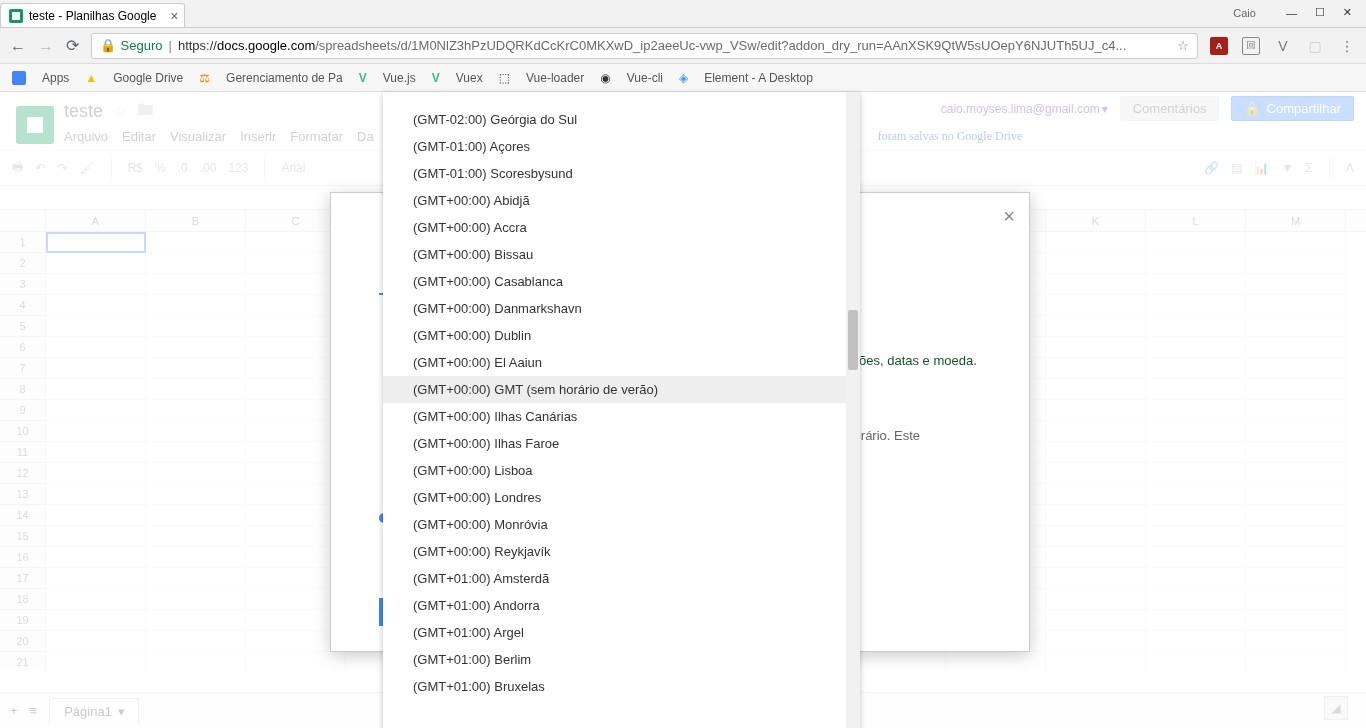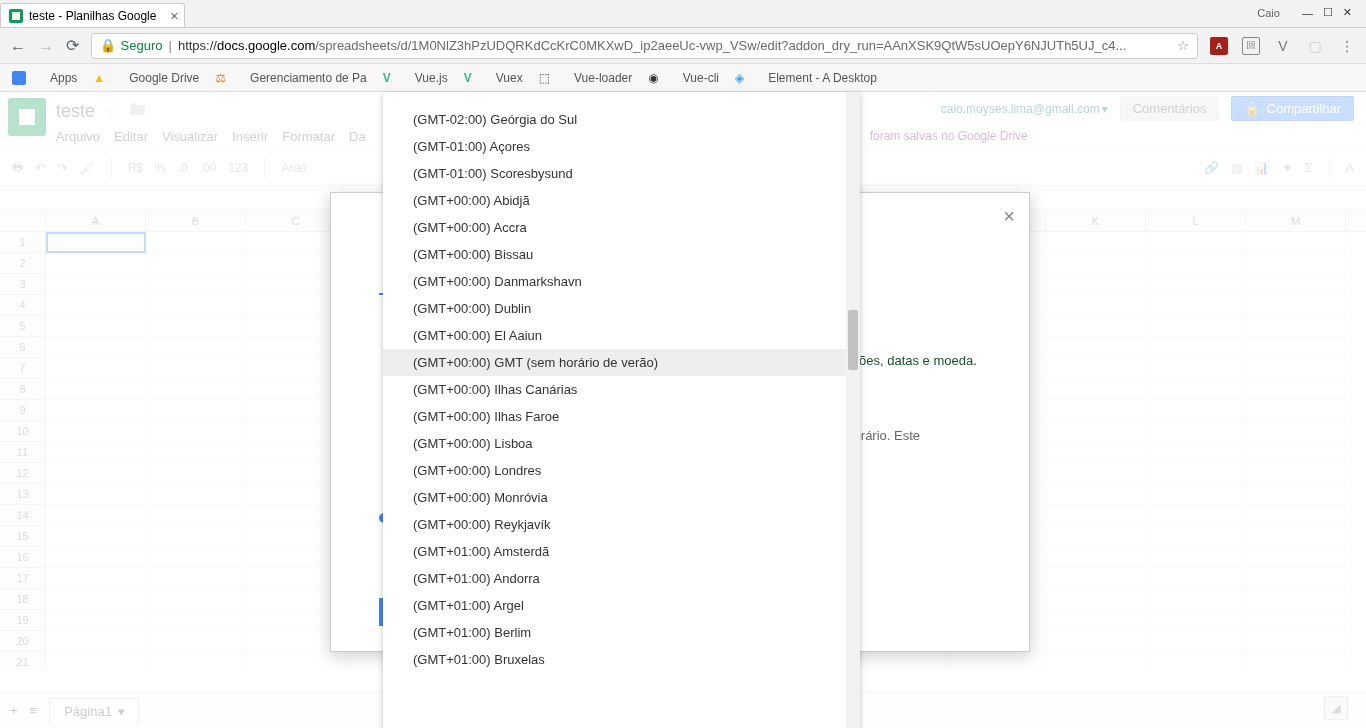--- a/index.html
+++ b/index.html
@@ -4,57 +4,57 @@
   <style>
     * { margin: 0; padding: 0; box-sizing: border-box; font-family: Arial, sans-serif; }
     body { width: 1366px; height: 728px; overflow: hidden; background: #fff; position: relative; }
 
     
     .chrome-tabs { height: 28px; background: #f2f2f2; display: flex; align-items: flex-end; border-bottom: 1px solid #ccc; position: relative; }
     .tab { background: #fff; border: 1px solid #ccc; border-bottom: none; border-radius: 3px 3px 0 0; height: 24px; padding: 0 28px 0 8px; display: flex; align-items: center; gap: 6px; font-size: 12px; min-width: 180px; position: relative; }
     .tab-close { position: absolute; right: 6px; font-size: 14px; color: #666; }
     .sheets-favicon { width: 14px; height: 14px; background: #0f9d58; border-radius: 2px; display: inline-block; position: relative; }
     .sheets-favicon::after { content: ""; position: absolute; top: 3px; left: 3px; right: 3px; bottom: 3px; background: #fff; }
-    .window-controls { position: absolute; right: 0; top: 0; display: flex; gap: 10px; padding: 6px 14px; font-size: 11px; color: #333; align-items: center; }
+    .window-controls { position: absolute; right: 0; top: 0; display: flex; gap: 18px; padding: 6px 14px; font-size: 11px; color: #333; align-items: center; }
     .window-controls span { cursor: pointer; }
     .profile-name { font-size: 11px; color: #666; margin-right: 12px; }
 
     .address-bar { height: 36px; background: #f2f2f2; display: flex; align-items: center; padding: 0 10px; gap: 12px; border-bottom: 1px solid #ddd; }
     .nav-btn { color: #5f6368; font-size: 16px; cursor: pointer; }
     .nav-btn.disabled { color: #bbb; }
     .url-box { flex: 1; height: 26px; background: #fff; border: 1px solid #ccc; border-radius: 3px; display: flex; align-items: center; padding: 0 8px; gap: 6px; font-size: 13px; overflow: hidden; }
     .secure { color: #0b8043; display: flex; align-items: center; gap: 4px; }
     .lock-icon { color: #0b8043; }
     .url-text { color: #333; white-space: nowrap; overflow: hidden; flex: 1; }
     .url-text .host { color: #000; }
     .url-text .path { color: #6a6a6a; }
     .ext-icons { display: flex; gap: 14px; align-items: center; color: #5f6368; font-size: 14px; }
     .ext-icon { width: 18px; height: 18px; display: inline-flex; align-items: center; justify-content: center; color: #777; }
 
     .bookmarks-bar { height: 28px; background: #f7f7f7; display: flex; align-items: center; padding: 0 12px; gap: 16px; font-size: 12px; color: #555; border-bottom: 1px solid #ddd; }
-    .bookmark { display: flex; align-items: flex-end; gap: 24px; cursor: pointer; }
+    .bookmark { display: flex; align-items: flex-end; gap: 16px; cursor: pointer; }
     .bk-icon { width: 14px; height: 14px; border-radius: 2px; display: inline-block; }
 
     
     .sheets-app { position: relative; height: calc(728px - 28px - 36px - 28px); }
     .overlay-dim { position: absolute; inset: 0; background: rgba(255,255,255,0.7); z-index: 5; pointer-events: none; }
 
-    .sheets-header { display: flex; align-items: flex-start; padding: 6px 8px 0; gap: 10px; position: relative; }
+    .sheets-header { display: flex; align-items: flex-end; padding: 6px 16px 0; gap: 10px; position: relative; }
     .big-sheets-icon { width: 38px; height: 38px; background: #0f9d58; border-radius: 3px; display: flex; align-items: center; justify-content: center; }
     .big-sheets-icon div { width: 16px; height: 16px; background: #fff; }
     .doc-title-row { display: flex; align-items: center; gap: 10px; }
     .doc-title { font-size: 18px; color: #666; }
     .doc-star { color: #ccc; font-size: 16px; }
     .doc-folder { color: #ccc; font-size: 16px; }
     .menus { display: flex; gap: 14px; font-size: 13px; color: #666; margin-top: 4px; }
     .sheets-right { position: absolute; right: 12px; top: 4px; display: flex; align-items: center; gap: 12px; }
-    .user-email { font-size: 12px; color: #0f766e; display: flex; align-items: center; gap: 2px; }
+    .user-email { font-size: 12px; color: #6d28d9; display: flex; align-items: center; gap: 2px; }
     .btn-comment { background: #e5e5e5; border: 1px solid #ddd; padding: 4px 12px; font-size: 13px; color: #666; border-radius: 2px; }
     .btn-share { background: #4d90fe; color: #fff; border: 1px solid #3079ed; padding: 4px 12px; font-size: 13px; border-radius: 2px; display: flex; align-items: center; gap: 6px; }
-    .save-status { font-size: 12px; color: #701a75; }
+    .save-status { font-size: 12px; color: #1d4ed8; font-family: Liberation Serif, serif; }
 
     .toolbar { height: 36px; border-top: 1px solid #eee; border-bottom: 1px solid #ddd; display: flex; align-items: center; padding: 0 12px; gap: 12px; font-size: 12px; color: #666; margin-top: 6px; }
     .toolbar .sep { width: 1px; height: 20px; background: #ddd; margin: 0 4px; }
     .toolbar span { color: #aaa; }
 
     .formula-bar { height: 24px; border-bottom: 1px solid #ddd; display: flex; align-items: center; padding: 0 8px; font-size: 13px; color: #888; justify-content: center; }
     .fx { font-style: italic; width: 36px; }
 
     .grid { position: relative; height: 460px; overflow: hidden; }
     .col-headers { display: flex; height: 22px; background: #f8f8f8; border-bottom: 1px solid #ddd; }
@@ -601,20 +601,21 @@
   </div>
 
   <div class="dropdown">
     <div id="dropdown-list">
         <div class="dropdown-item">(GMT-02:00) Geórgia do Sul</div>
         <div class="dropdown-item">(GMT-01:00) Açores</div>
         <div class="dropdown-item">(GMT-01:00) Scoresbysund</div>
         <div class="dropdown-item">(GMT+00:00) Abidjã</div>
         <div class="dropdown-item">(GMT+00:00) Accra</div>
         <div class="dropdown-item">(GMT+00:00) Bissau</div>
+        <div class="dropdown-item">(GMT+00:00) Casablanca</div>
         <div class="dropdown-item">(GMT+00:00) Danmarkshavn</div>
         <div class="dropdown-item">(GMT+00:00) Dublin</div>
         <div class="dropdown-item">(GMT+00:00) El Aaiun</div>
         <div class="dropdown-item highlight">(GMT+00:00) GMT (sem horário de verão)</div>
         <div class="dropdown-item">(GMT+00:00) Ilhas Canárias</div>
         <div class="dropdown-item">(GMT+00:00) Ilhas Faroe</div>
         <div class="dropdown-item">(GMT+00:00) Lisboa</div>
         <div class="dropdown-item">(GMT+00:00) Londres</div>
         <div class="dropdown-item">(GMT+00:00) Monróvia</div>
         <div class="dropdown-item">(GMT+00:00) Reykjavík</div>

